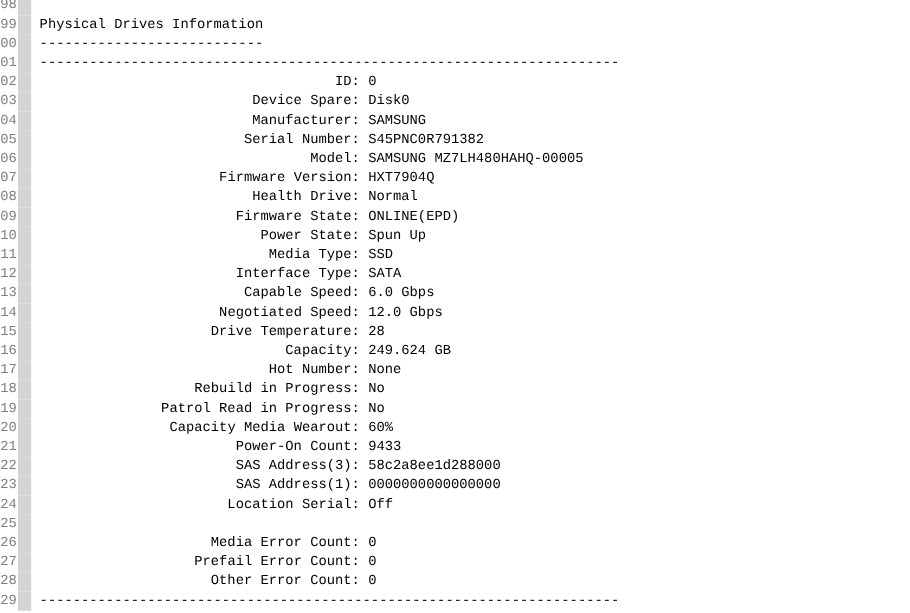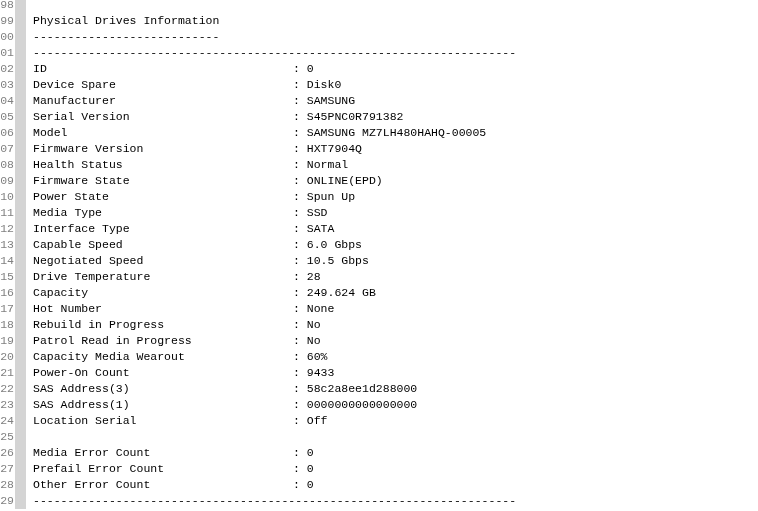--- a/index.html
+++ b/index.html
@@ -47,20 +47,21 @@
   }
   .content {
     flex: 1 1 auto;
     padding-left: 7px;
     color: var(--text);
     overflow: hidden;
   }
   .label {
     display: inline-block;
     width: 260px;
+    text-align: right;
   }
   .label.fulltext {
     width: auto;
   }
 </style>
 </head>
 <body>
 
 <div class="editor">
   <div>
@@ -95,36 +96,36 @@
     <div class="content"><span class="label">Device Spare</span><span class="sep">: </span><span class="value">Disk0</span></div>
   </div>
       <div class="row">
     <div class="num"><span class="numtext">204</span></div>
     <div class="band"></div>
     <div class="content"><span class="label">Manufacturer</span><span class="sep">: </span><span class="value">SAMSUNG</span></div>
   </div>
       <div class="row">
     <div class="num"><span class="numtext">205</span></div>
     <div class="band"></div>
-    <div class="content"><span class="label">Serial Version</span><span class="sep">: </span><span class="value">S45PNC0R791382</span></div>
+    <div class="content"><span class="label">Serial Number</span><span class="sep">: </span><span class="value">S45PNC0R791382</span></div>
   </div>
       <div class="row">
     <div class="num"><span class="numtext">206</span></div>
     <div class="band"></div>
     <div class="content"><span class="label">Model</span><span class="sep">: </span><span class="value">SAMSUNG MZ7LH480HAHQ-00005</span></div>
   </div>
       <div class="row">
     <div class="num"><span class="numtext">207</span></div>
     <div class="band"></div>
     <div class="content"><span class="label">Firmware Version</span><span class="sep">: </span><span class="value">HXT7904Q</span></div>
   </div>
       <div class="row">
     <div class="num"><span class="numtext">208</span></div>
     <div class="band"></div>
-    <div class="content"><span class="label">Health Status</span><span class="sep">: </span><span class="value">Normal</span></div>
+    <div class="content"><span class="label">Health Drive</span><span class="sep">: </span><span class="value">Normal</span></div>
   </div>
       <div class="row">
     <div class="num"><span class="numtext">209</span></div>
     <div class="band"></div>
     <div class="content"><span class="label">Firmware State</span><span class="sep">: </span><span class="value">ONLINE(EPD)</span></div>
   </div>
       <div class="row">
     <div class="num"><span class="numtext">210</span></div>
     <div class="band"></div>
     <div class="content"><span class="label">Power State</span><span class="sep">: </span><span class="value">Spun Up</span></div>
@@ -140,21 +141,21 @@
     <div class="content"><span class="label">Interface Type</span><span class="sep">: </span><span class="value">SATA</span></div>
   </div>
       <div class="row">
     <div class="num"><span class="numtext">213</span></div>
     <div class="band"></div>
     <div class="content"><span class="label">Capable Speed</span><span class="sep">: </span><span class="value">6.0 Gbps</span></div>
   </div>
       <div class="row">
     <div class="num"><span class="numtext">214</span></div>
     <div class="band"></div>
-    <div class="content"><span class="label">Negotiated Speed</span><span class="sep">: </span><span class="value">10.5 Gbps</span></div>
+    <div class="content"><span class="label">Negotiated Speed</span><span class="sep">: </span><span class="value">12.0 Gbps</span></div>
   </div>
       <div class="row">
     <div class="num"><span class="numtext">215</span></div>
     <div class="band"></div>
     <div class="content"><span class="label">Drive Temperature</span><span class="sep">: </span><span class="value">28</span></div>
   </div>
       <div class="row">
     <div class="num"><span class="numtext">216</span></div>
     <div class="band"></div>
     <div class="content"><span class="label">Capacity</span><span class="sep">: </span><span class="value">249.624 GB</span></div>

